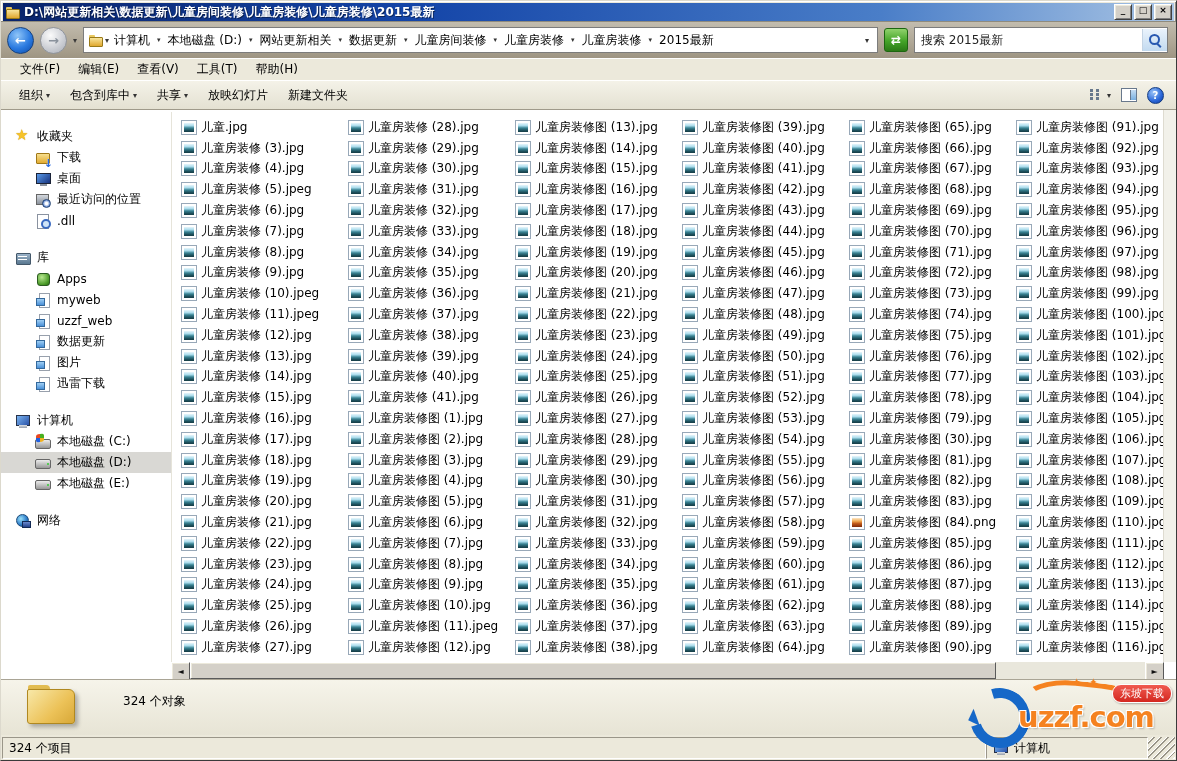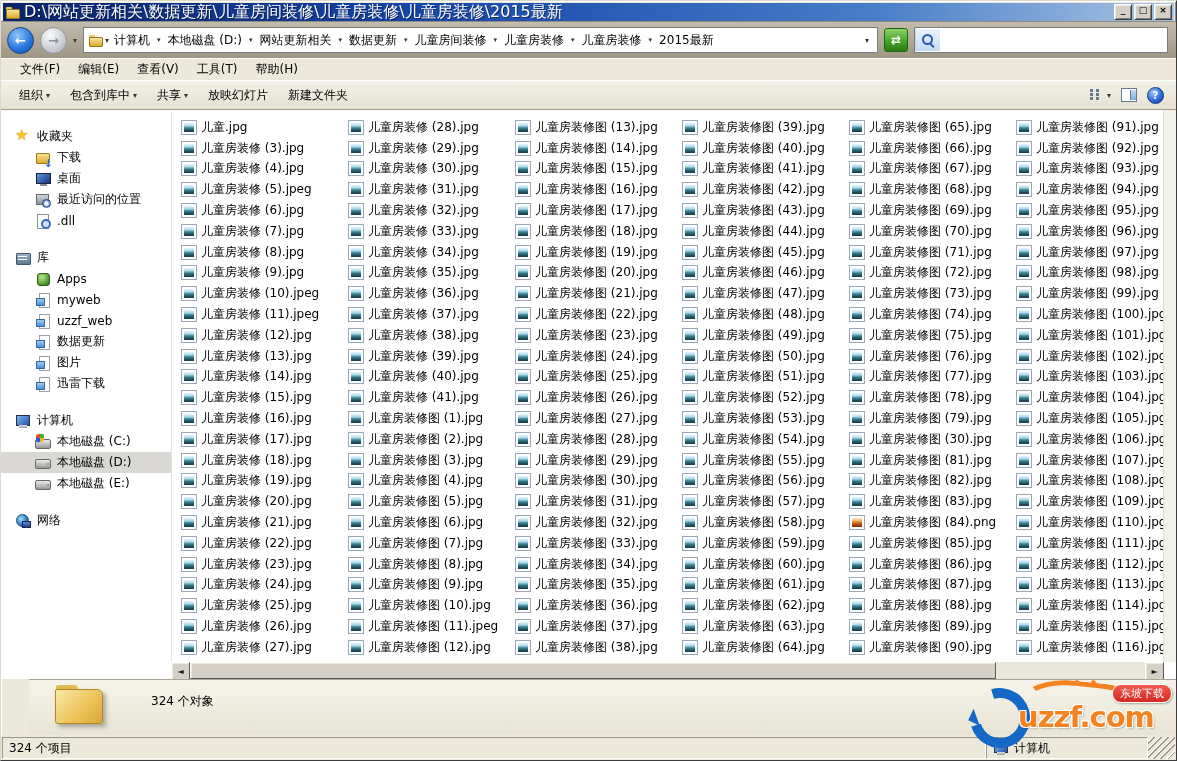--- a/index.html
+++ b/index.html
@@ -6,21 +6,21 @@
   body{width:1177px;height:761px;position:relative;overflow:hidden;
        font-family:"DejaVu Sans","Liberation Sans",sans-serif;font-size:12px;color:#000;
        background:#d4d0c8;}
   .window{position:absolute;inset:0;background:#ece9db;
           border:1px solid;border-color:#dcd9cd #3a3a3a #3a3a3a #dcd9cd;
           box-shadow:inset 1px 1px 0 #fff,inset -1px -1px 0 #8a8a8a;
           display:flex;flex-direction:column;}
   
   .titlebar{height:18px;margin:2px 2px 0 2px;display:flex;align-items:center;gap:4px;padding:0 2px;
             background:linear-gradient(90deg,#0a246a 0%,#1445a8 35%,#4a7ec8 75%,#a8c4e4 100%);}
-  .title-text{color:#fff;font-weight:normal;font-size:16px;white-space:nowrap;overflow:hidden;flex:1;
+  .title-text{color:#fff;font-weight:bold;font-size:12px;white-space:nowrap;overflow:hidden;flex:1;
               text-shadow:1px 1px 0 rgba(0,0,0,.45);}
   .wbtns{display:flex;gap:2px;}
   .wbtn{width:16px;height:14px;background:#d4d0c8;border:1px solid;border-color:#fff #404040 #404040 #fff;
         box-shadow:inset 1px 1px 0 #ece9db,inset -1px -1px 0 #808080;
         font-size:9px;font-weight:bold;line-height:11px;text-align:center;color:#000;cursor:default;}
   
   .addressband{height:36px;display:flex;align-items:center;gap:6px;padding:0 8px 0 6px;
                background:linear-gradient(#c2bcae 0%,#b0a897 55%,#9e9583 100%);
                border-top:1px solid #8f8b7d;}
   .navbtn{width:25px;height:25px;border-radius:50%;flex:none;display:flex;align-items:center;justify-content:center;
@@ -109,21 +109,21 @@
   .ic-img.png::after{background:linear-gradient(180deg,#fce8c8 0%,#f0a850 35%,#c05818 62%,#7c2808 100%);}
   .vtrack{position:absolute;top:0;right:0;bottom:17px;width:12px;background:#f2f1ea;border-left:1px solid #dedbd0;}
   .hscroll{position:absolute;left:0;bottom:0;right:12px;height:17px;display:flex;background:#e9e7dc;}
   .sbtn{width:17px;height:17px;flex:none;background:#d4d0c8;border:1px solid;border-color:#fff #5a5a5a #5a5a5a #fff;
         box-shadow:inset 1px 1px 0 #ece9db;display:flex;align-items:center;justify-content:center;font-size:8px;color:#111;}
   .sthumb{flex:0 0 81%;background:#d4d0c8;border:1px solid;border-color:#fff #5a5a5a #5a5a5a #fff;box-shadow:inset 1px 1px 0 #ece9db;}
   .strack{flex:1;}
   .hscroll .right{margin-left:auto;}
   
   .details{height:50px;background:linear-gradient(#f6f4ea,#e7e4d5);border-top:1px solid #a9a495;
-           display:flex;align-items:flex-start;padding:5px 10px 0 26px;gap:44px;position:relative;margin-left:28px;}
+           display:flex;align-items:flex-start;padding:5px 10px 0 26px;gap:44px;position:relative;}
   .bigfolder{position:relative;width:52px;height:40px;flex:none;}
   .bigfolder::before{content:'';position:absolute;left:1px;top:0;width:22px;height:9px;background:#e2bc50;border-radius:2px 4px 0 0;}
   .bigfolder::after{content:'';position:absolute;left:0;top:4px;width:46px;height:33px;border:1px solid #b08820;border-radius:2px 6px 3px 3px;
         background:linear-gradient(135deg,#f8e8a8,#ecc258 60%,#d8a838);box-shadow:3px 3px 4px rgba(0,0,0,.28);}
   .details-count{margin-top:8px;}
   
   .statusbar{height:22px;background:#ece9db;display:flex;align-items:stretch;gap:0;padding:2px 1px 1px 1px;}
   .scell{border:1px solid;border-color:#9a9689 #fff #fff #9a9689;display:flex;align-items:center;padding:0 6px;gap:5px;}
   .scell.left{flex:1;}
   .scell.right{width:148px;}
@@ -180,20 +180,21 @@
           <span class="crumb">儿童房装修</span>
           <span class="crumb-sep">▾</span>
           <span class="crumb">2015最新</span>
         </span>
       <span class="bread-end">▾</span>
     </span>
     <span class="refresh-btn">
         <span>⇄</span>
       </span>
     <span class="searchbox">
+      <input readonly="" value="搜索 2015最新" style="">
       <span class="search-btn">
           <span class="mag-icon"></span>
         </span>
     </span>
   </div>
 
   <div class="menubar">
       <span class="menu-item">文件(F)</span>
       <span class="menu-item">编辑(E)</span>
       <span class="menu-item">查看(V)</span>

